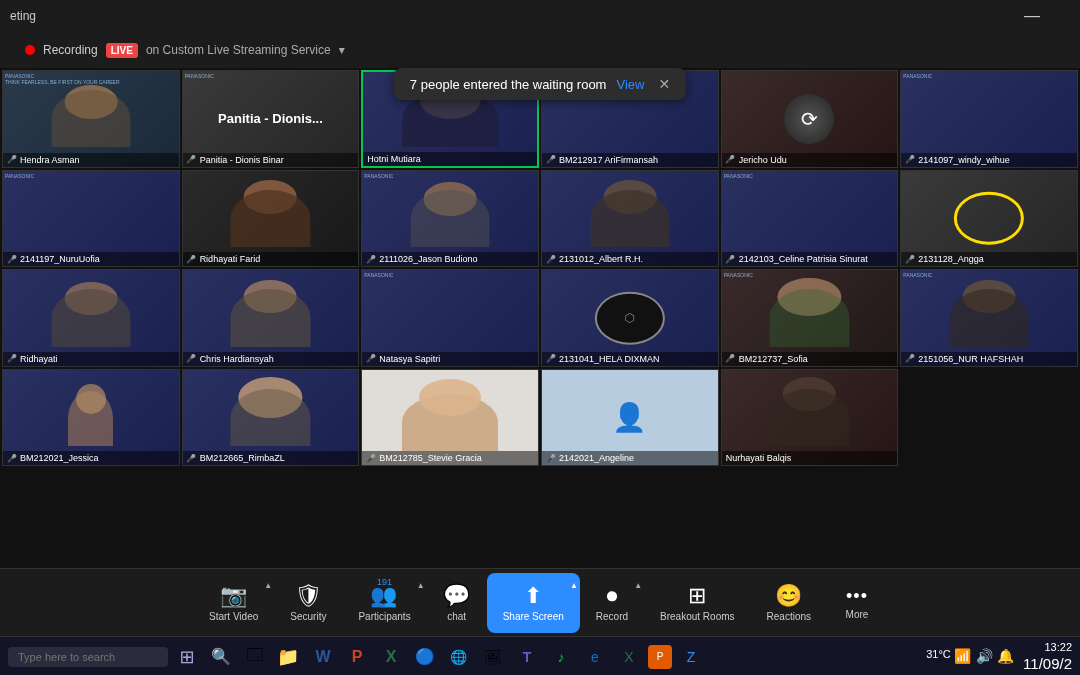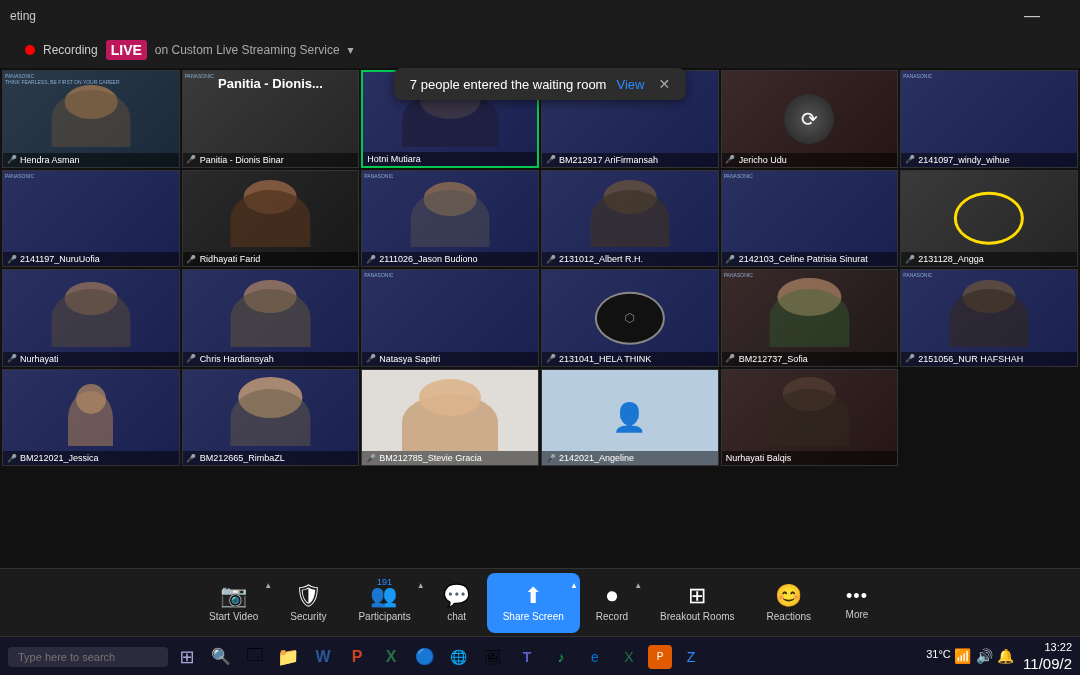--- a/index.html
+++ b/index.html
@@ -42,23 +42,23 @@
       padding: 0 25px;
       gap: 8px;
     }
     .recording-dot {
       width: 10px; height: 10px;
       background: red;
       border-radius: 50%;
       display: inline-block;
     }
     .live-badge {
-      background: #be185d;
+      background: #ef4444;
       color: white;
-      font-size: 14px;
+      font-size: 10px;
       font-weight: bold;
       padding: 2px 5px;
       border-radius: 3px;
       text-align: center;
     }
     .streaming-text {
       color: #aaa;
       font-size: 12px;
     }
     .stream-dropdown {
@@ -366,21 +366,21 @@
       <div class="person-silhouette" style="background:rgba(100,80,60,0.5);"></div>
       <div class="pana-text">PANASONIC<br>THINK FEARLESS, BE FIRST ON YOUR CAREER</div>
     </div>
     <div class="tile-name">
       <span class="mic-icon-sm">🎤</span>
       <span>Hendra Asman</span>
     </div>
   </div>
 
   <div class="video-tile">
-    <div class="video-content p2" style="display:flex;align-items:flex-start;justify-content:center;">
+    <div class="video-content p2" style="display:flex;align-items:center;justify-content:center;">
       <span style="color:white;font-size:13px;font-weight:bold;text-align:center;padding:5px;">Panitia - Dionis...</span>
       <div class="pana-text">PANASONIC</div>
     </div>
     <div class="tile-name">
       <span class="mic-icon-sm">🎤</span>
       <span>Panitia - Dionis Binar</span>
     </div>
   </div>
 
   <div class="video-tile active-speaker">
@@ -490,21 +490,21 @@
     </div>
   </div>
 
   <div class="video-tile">
     <div class="video-content p14">
       <div class="person-head" style="background:rgba(160,120,90,0.7);top:12%;"></div>
       <div class="person-silhouette" style="background:rgba(80,70,60,0.6);"></div>
     </div>
     <div class="tile-name">
       <span class="mic-icon-sm">🎤</span>
-      <span>Nurhayati</span>
+      <span>Ridhayati</span>
     </div>
   </div>
 
   <div class="video-tile">
     <div class="video-content p15">
       <div class="person-head" style="background:rgba(170,130,100,0.75);top:10%;"></div>
       <div class="person-silhouette" style="background:rgba(90,80,60,0.6);"></div>
     </div>
     <div class="tile-name">
       <span class="mic-icon-sm">🎤</span>
@@ -524,21 +524,21 @@
 
 
   <div class="video-tile">
     <div class="video-content p18" style="position:relative;">
       <div class="black-circle">
         <span style="color:#888;font-size:12px;">⬡</span>
       </div>
     </div>
     <div class="tile-name">
       <span class="mic-icon-sm">🎤</span>
-      <span>2131041_HELA THINK</span>
+      <span>2131041_HELA DIXMAN</span>
     </div>
   </div>
 
   <div class="video-tile">
     <div class="video-content p9">
       <div class="person-head" style="background:rgba(170,130,100,0.75);top:8%;width:36%;height:40%;"></div>
       <div class="person-silhouette" style="background:rgba(50,100,50,0.4);"></div>
       <div class="pana-text">PANASONIC</div>
     </div>
     <div class="tile-name">

